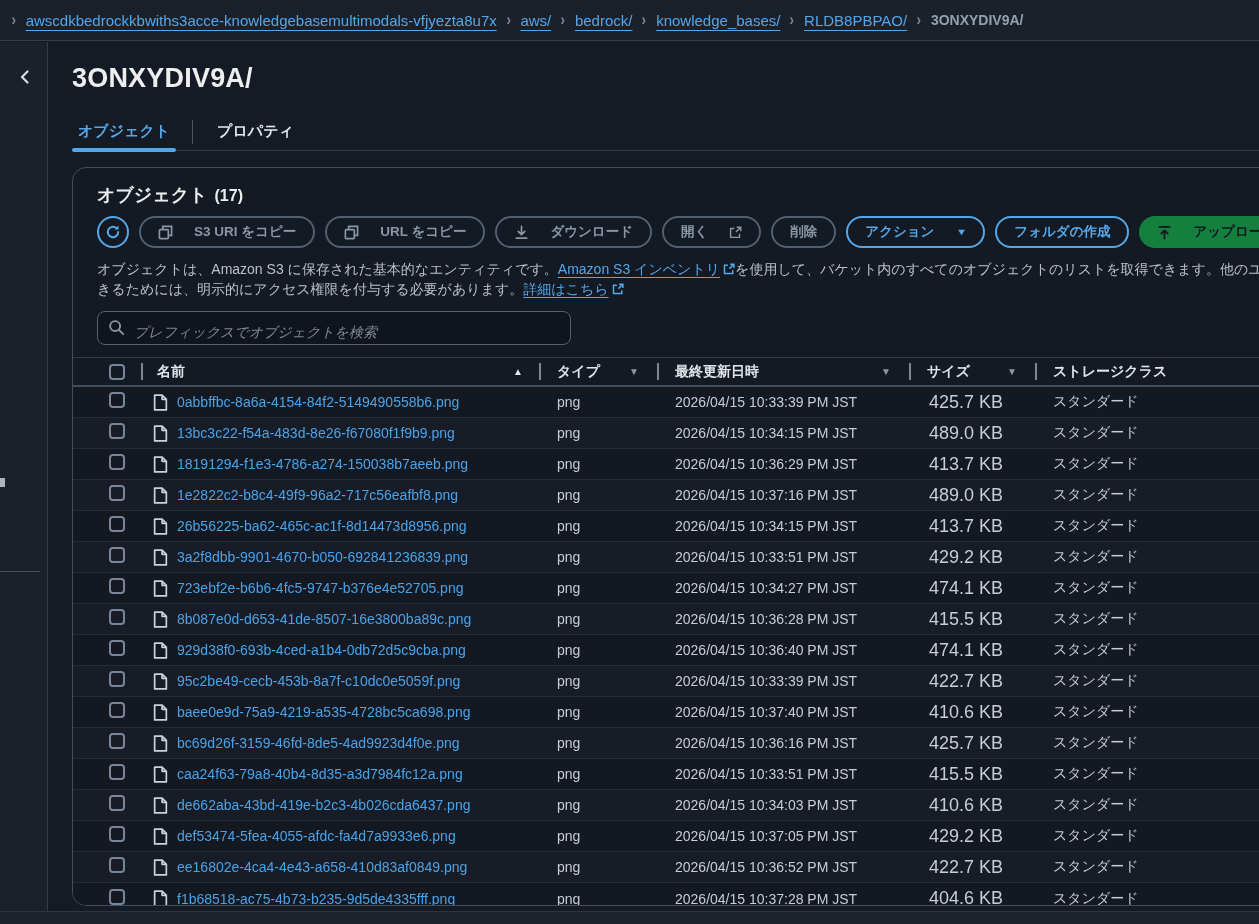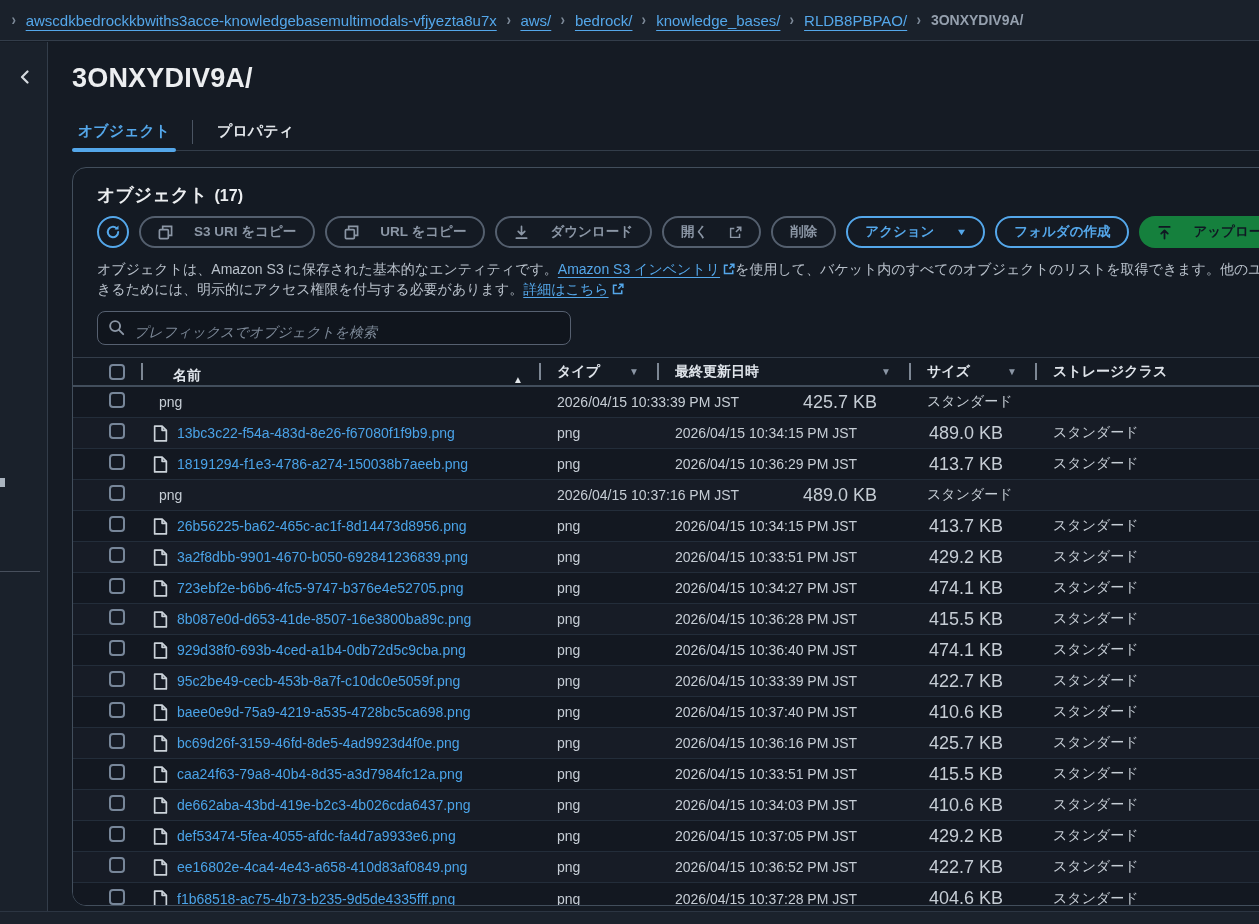--- a/index.html
+++ b/index.html
@@ -95,21 +95,21 @@
   
   .table { margin-top:12px; border-top:1px solid #333d4a; }
   .thead {
     display:grid; grid-template-columns:44px 398px 118px 252px 126px 1fr;
     height:29px; align-items:center; padding-left:24px;
     border-bottom:2px solid #424e5c;
   }
   .th { display:flex; align-items:center; justify-content:space-between; position:relative;
         font-size:14px; font-weight:bold; color:#dfe4ea; height:100%; }
   .th .hdivider { position:absolute; left:0; top:5px; bottom:5px; width:2px; background:#7d8794; }
-  .th-name { padding-left:32px; padding-right:16px;align-items:flex-end; }
+  .th-name { padding-left:16px; padding-right:16px; }
   .th-pad { padding-left:18px; padding-right:18px; }
   .sort-asc { color:#e2e6ea; font-size:10px; }
   .filter-caret { color:#8b96a5; font-size:10px; }
 
   .trow {
     display:grid; grid-template-columns:44px 398px 118px 252px 126px 1fr;
     height:31px; align-items:center; padding-left:24px;
     border-bottom:1px solid #232d3a;
   }
   .trow:nth-child(even) { background:#171c26; }
@@ -271,20 +271,27 @@
           <span class="hdivider"></span>
           <span>ストレージクラス</span>
           <span></span>
         </div>
       </div>
       <div class="tbody">
   <div class="trow">
     <div class="cell">
       <span class="checkbox"></span>
     </div>
+    <div class="c-name">
+      <svg width="15" height="17" viewBox="0 0 14 16">
+        <path d="M1.5 1h7L12.5 5v10h-11z" fill="none" stroke="#cbd2d9" stroke-width="1.6" stroke-linejoin="round"></path>
+        <path d="M8.5 1v4h4" fill="none" stroke="#cbd2d9" stroke-width="1.6" stroke-linejoin="round"></path>
+      </svg>
+      <a class="obj-link">0abbffbc-8a6a-4154-84f2-5149490558b6.png</a>
+    </div>
     <div class="c-type">png</div>
     <div class="c-date">2026/04/15 10:33:39 PM JST</div>
     <div class="c-size">425.7 KB</div>
     <div class="c-storage">スタンダード</div>
   </div>
 
   <div class="trow">
     <div class="cell">
       <span class="checkbox"></span>
     </div>
@@ -315,20 +322,27 @@
     <div class="c-type">png</div>
     <div class="c-date">2026/04/15 10:36:29 PM JST</div>
     <div class="c-size">413.7 KB</div>
     <div class="c-storage">スタンダード</div>
   </div>
 
   <div class="trow">
     <div class="cell">
       <span class="checkbox"></span>
     </div>
+    <div class="c-name">
+      <svg width="15" height="17" viewBox="0 0 14 16">
+        <path d="M1.5 1h7L12.5 5v10h-11z" fill="none" stroke="#cbd2d9" stroke-width="1.6" stroke-linejoin="round"></path>
+        <path d="M8.5 1v4h4" fill="none" stroke="#cbd2d9" stroke-width="1.6" stroke-linejoin="round"></path>
+      </svg>
+      <a class="obj-link">1e2822c2-b8c4-49f9-96a2-717c56eafbf8.png</a>
+    </div>
     <div class="c-type">png</div>
     <div class="c-date">2026/04/15 10:37:16 PM JST</div>
     <div class="c-size">489.0 KB</div>
     <div class="c-storage">スタンダード</div>
   </div>
 
   <div class="trow">
     <div class="cell">
       <span class="checkbox"></span>
     </div>

